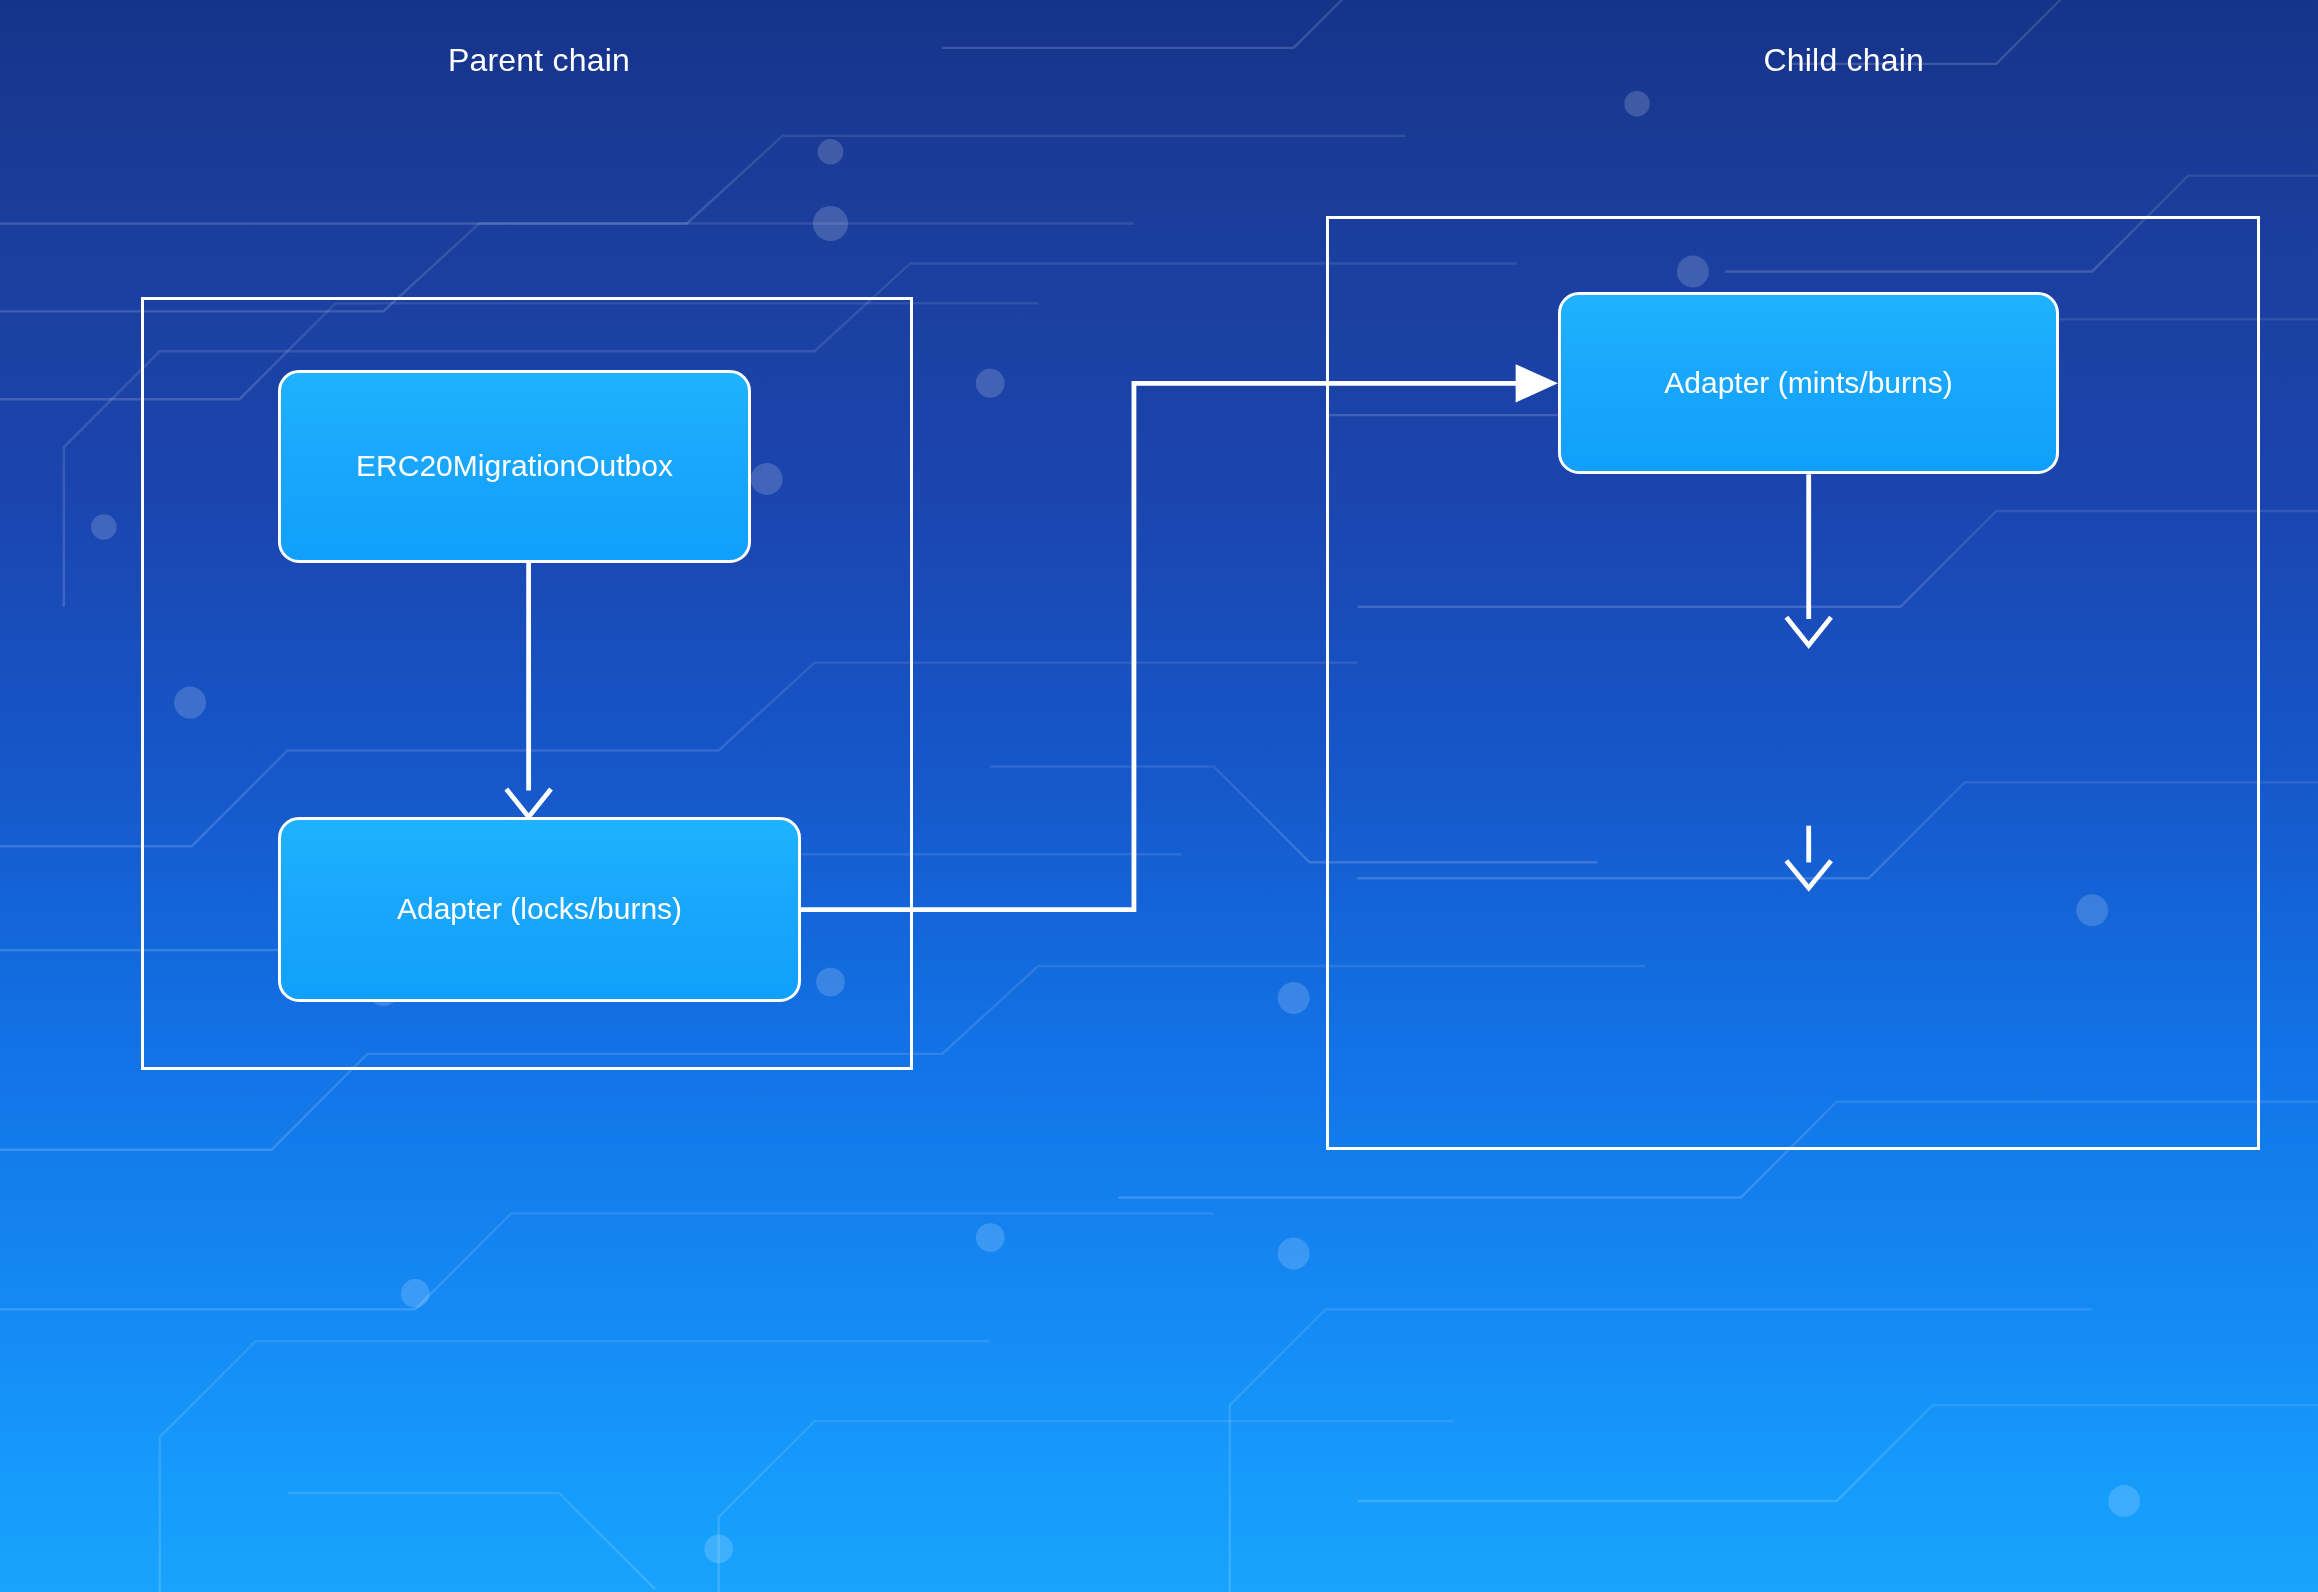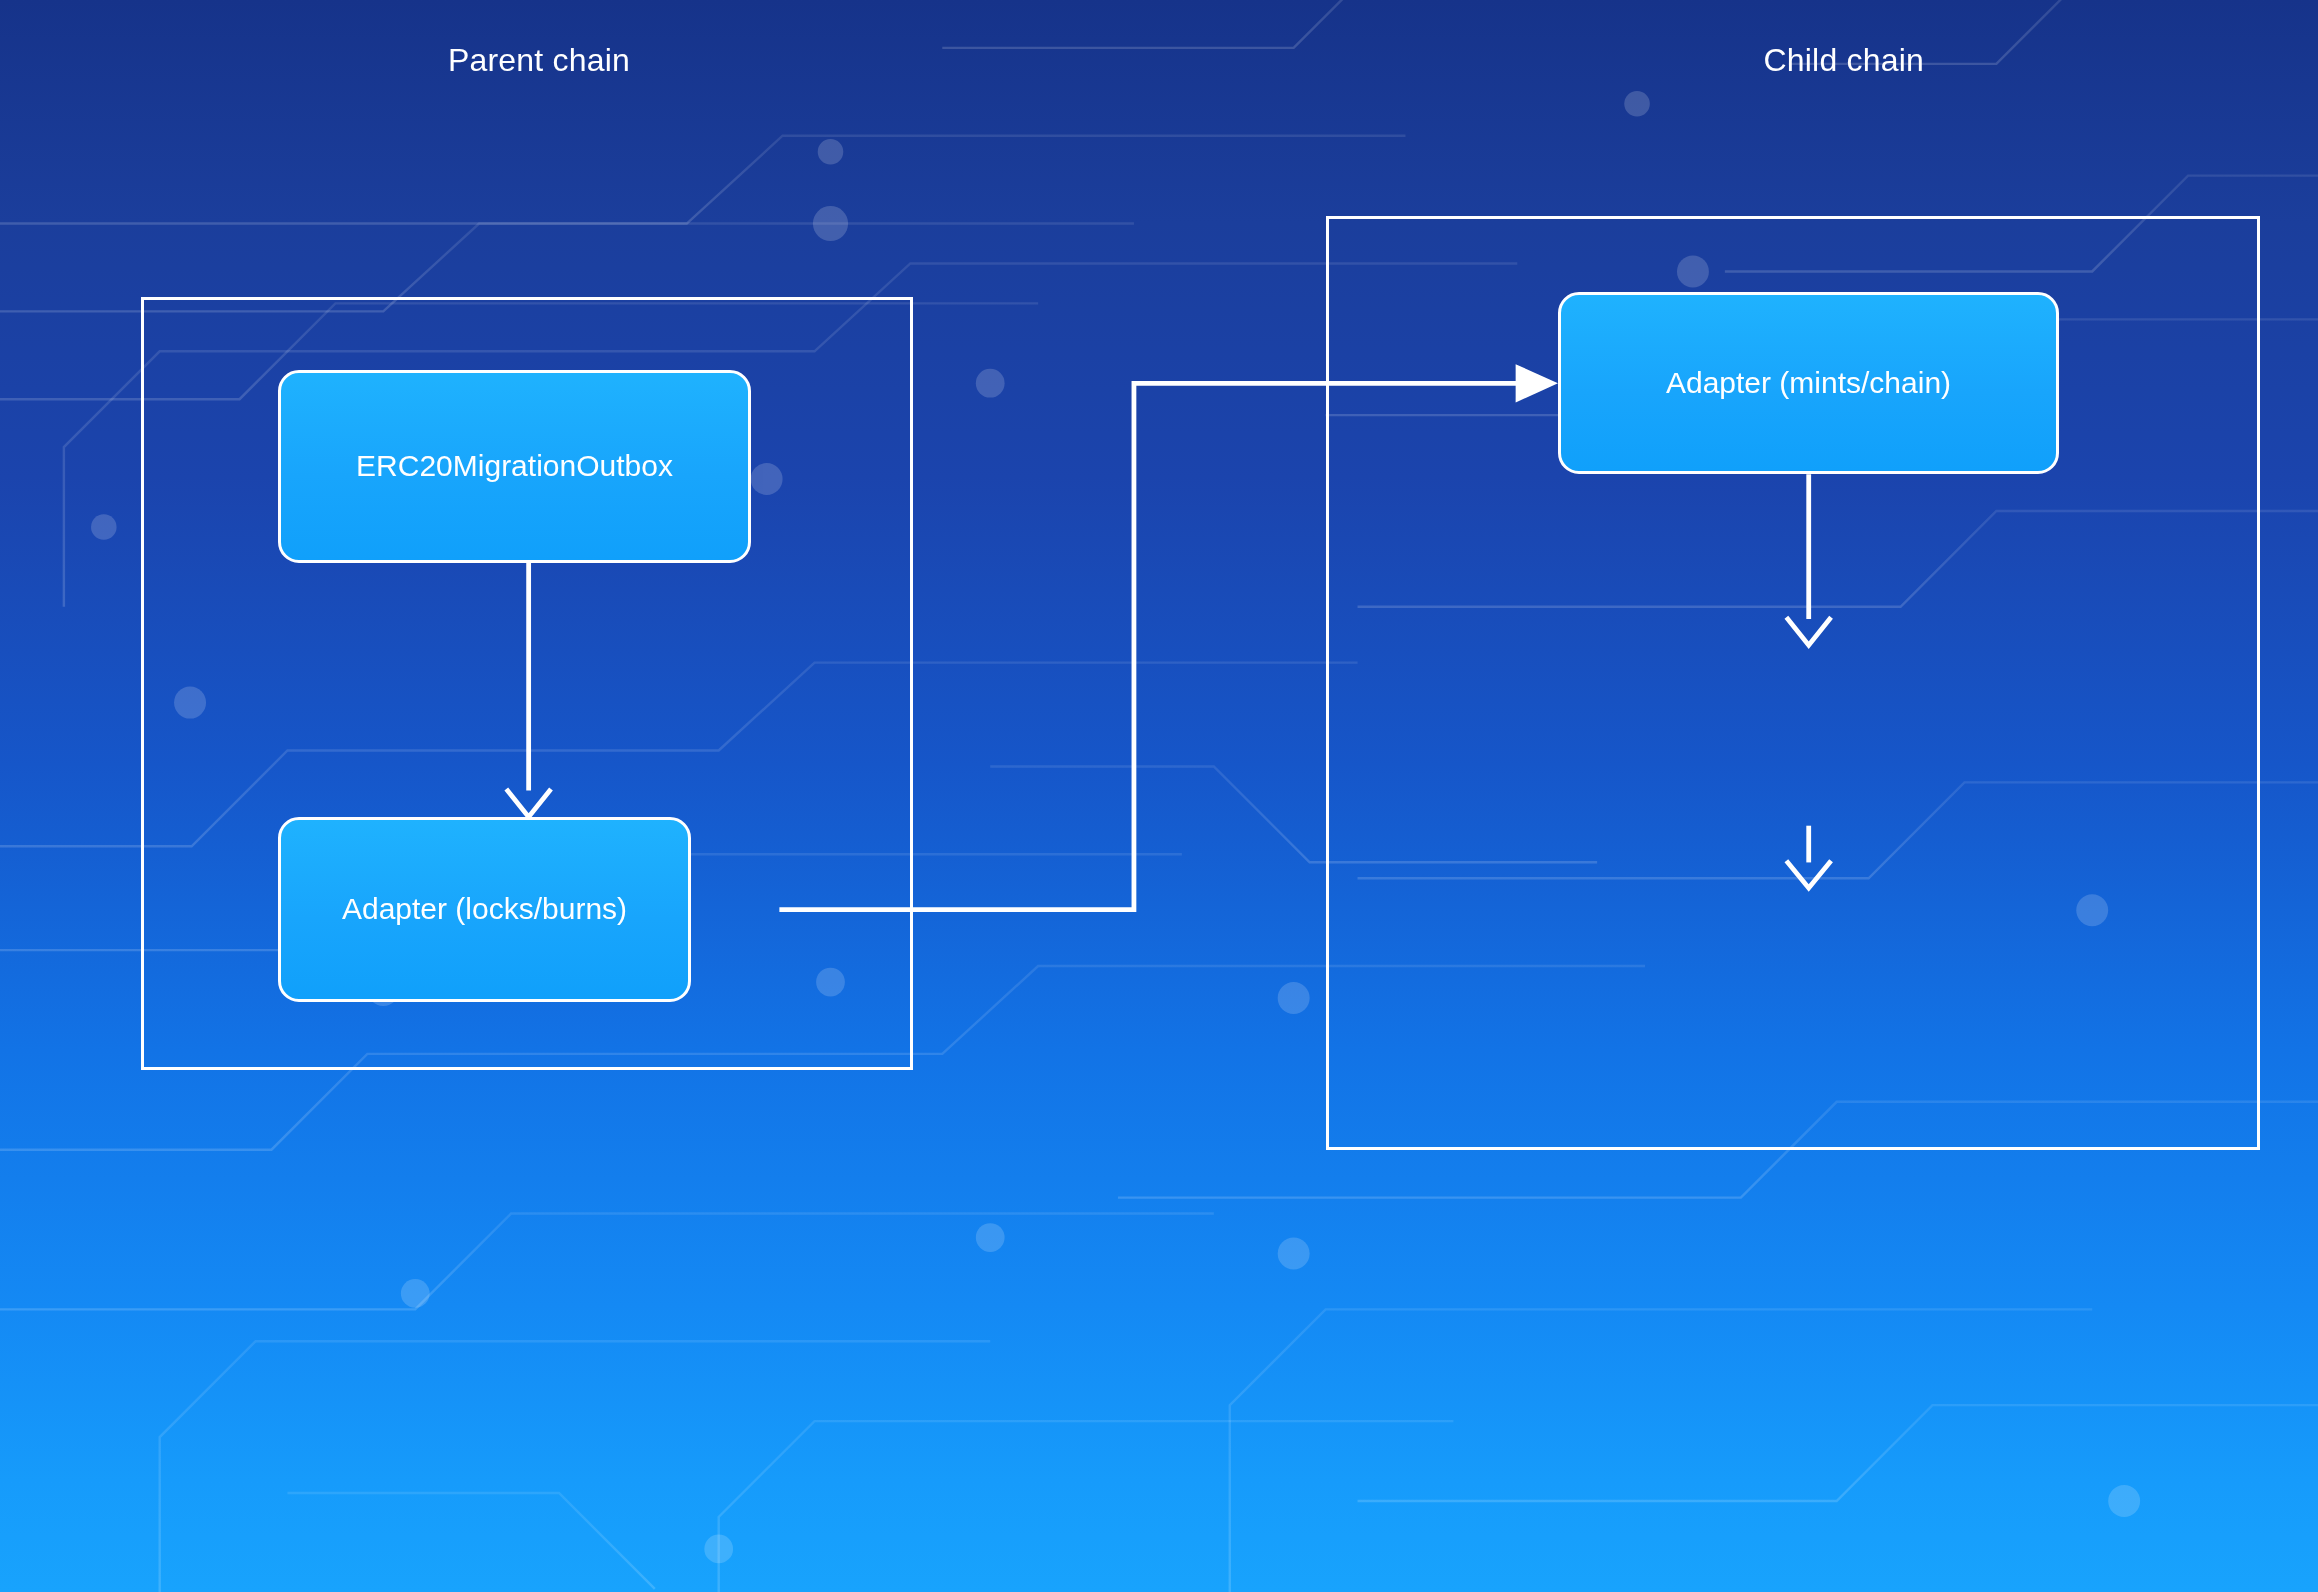--- a/index.html
+++ b/index.html
@@ -58,21 +58,21 @@
     font-size: 30px;
     line-height: 1.28;
     display: flex;
     align-items: center;
     justify-content: center;
     text-align: center;
     white-space: pre-line;
     padding: 0 4.8px;
   }
   #node-outbox      { left: 278px;  top: 370px;  width: 473px;  height: 193px; }
-  #node-lockburn    { left: 278px;  top: 817px; width: 413px;  height: 185px; }
+  #node-lockburn    { left: 278px;  top: 817px; width: 523px;  height: 185px; }
   #node-mintburn    { left: 1558px; top: 292px;  width: 501px;  height: 182px; }</style>
 </head>
 <body>
 
 <div id="stage">
 
   
   <svg id="circuit" viewBox="0 0 2904 1994" preserveAspectRatio="none">
     <defs>
       <linearGradient id="traceFade" x1="0" y1="0" x2="0" y2="1">
@@ -154,21 +154,21 @@
     </g>
 
     <polygon points="1951,480 1898,456 1898,504" fill="#ffffff"></polygon>
   </svg>
 
   
   <div class="node" id="node-outbox">ERC20MigrationOutbox</div>
 
   <div class="node" id="node-lockburn">Adapter (locks/burns)</div>
 
-  <div class="node" id="node-mintburn">Adapter (mints/chain)</div>
+  <div class="node" id="node-mintburn">Adapter (mints/burns)</div>
 
   
 
   
 
   
   
   
   
 

